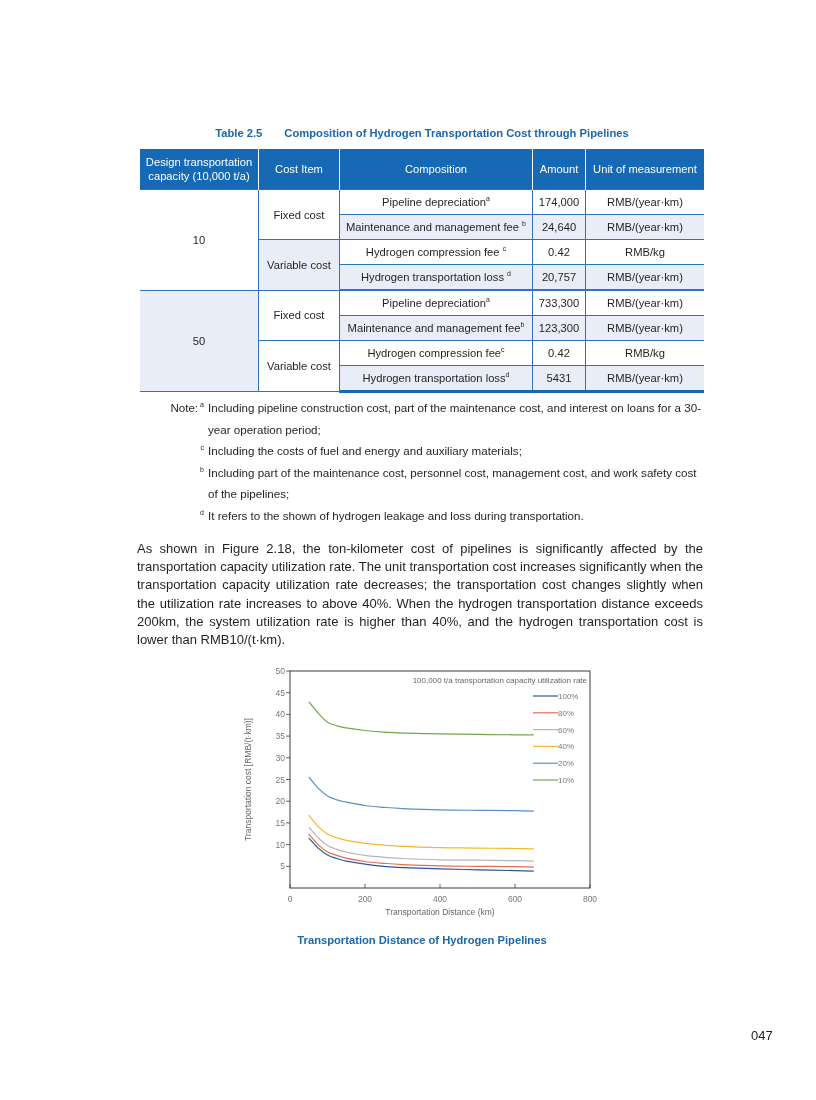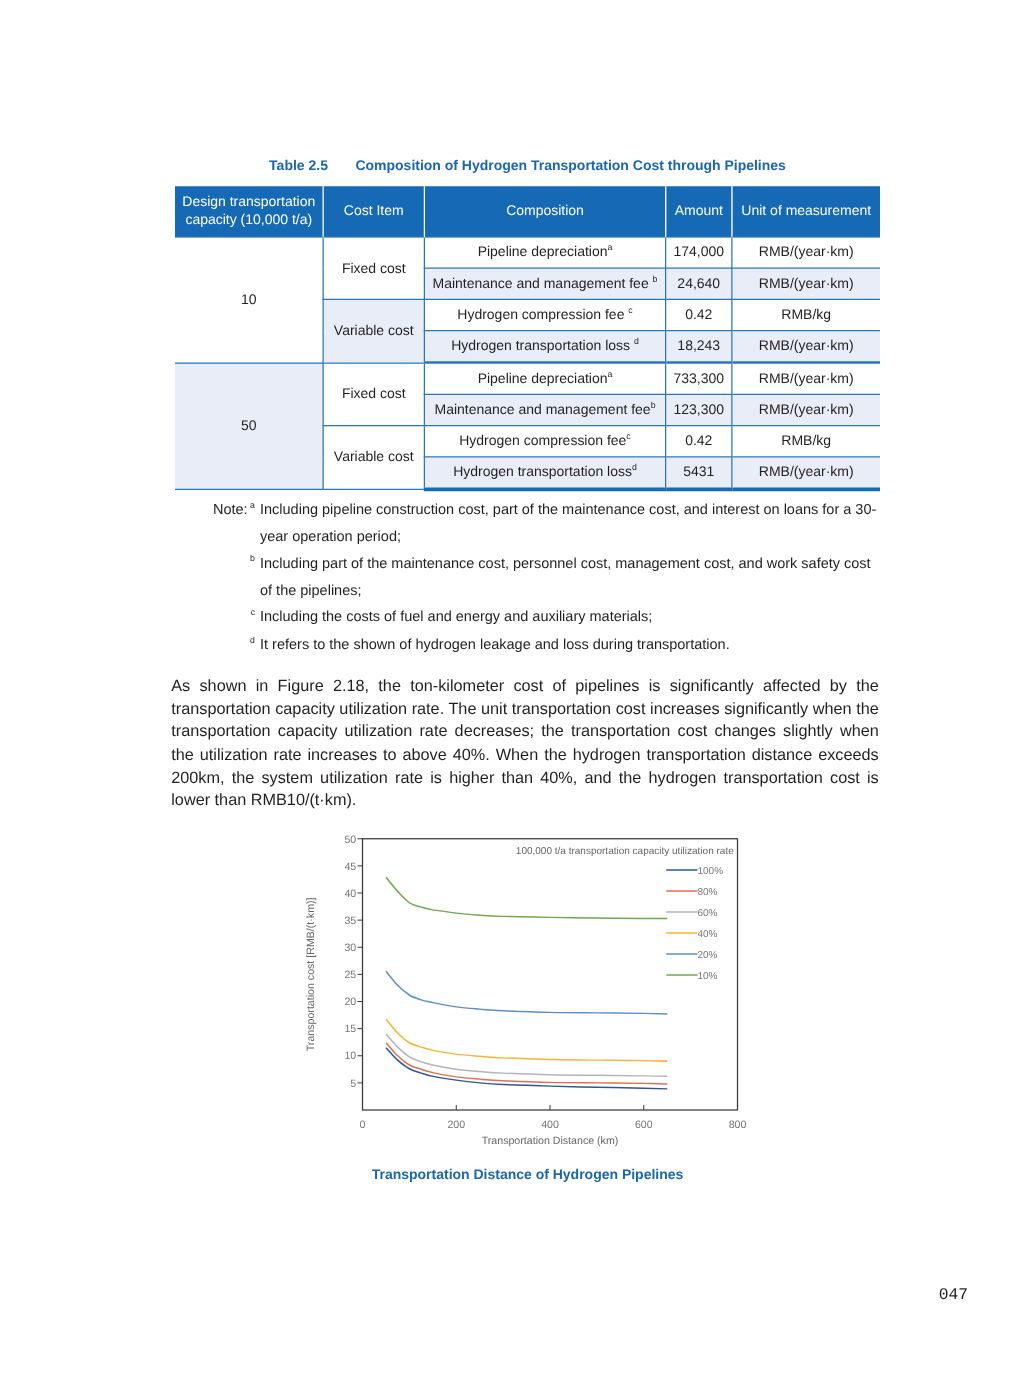--- a/index.html
+++ b/index.html
@@ -19,21 +19,21 @@
   .lb { background: #e8edf7; }
   sup { font-size: 7px; vertical-align: super; line-height: 0; }
   .notes { position: absolute; top: 397px; left: 160px; width: 545px; font-size: 11.6px; line-height: 21.5px; }
   .note { position: relative; padding-left: 48px; }
   .note .lab { position: absolute; left: 0; width: 44px; text-align: right; }
   .note .lab sup { margin-left: 2px; }
   .para { position: absolute; top: 540px; left: 137px; width: 566px; font-size: 13px; line-height: 18.2px; text-align: justify; }
   .chart { position: absolute; left: 230px; top: 660px; width: 390px; height: 262px; }
   .fig-caption { position: absolute; top: 931px; left: 220px; width: 404px; text-align: center; font-size: 11.2px; font-weight: bold; color: #1a67b0; line-height: 18px; }
   .fig-caption .num { margin-right: 10px; }
-  .page-num { position: absolute; top: 1028px; left: 751px; font-size: 13px; color: #231f20; font-family: Liberation Mono, monospace; }
+  .page-num { position: absolute; top: 1028px; left: 751px; font-size: 13px; color: #231f20; }
 </style>
 </head>
 <body>
 
 <div class="table-title">
   <span class="num">Table 2.5</span><span>Composition of Hydrogen Transportation Cost through Pipelines</span>
 </div>
 
 <table class="cost">
   <thead>
@@ -60,21 +60,21 @@
       <td class="last lb">RMB/(year·km)</td>
     </tr>
     <tr>
       <td class="lb" rowspan="2">Variable cost</td>
       <td class="wh"><span>Hydrogen compression fee</span> <sup>c</sup></td>
       <td class="wh">0.42</td>
       <td class="last wh">RMB/kg</td>
     </tr>
     <tr class="grp-end">
       <td class="lb"><span>Hydrogen transportation loss</span> <sup>d</sup></td>
-      <td class="lb">18,243</td>
+      <td class="lb">20,757</td>
       <td class="last lb">RMB/(year·km)</td>
     </tr>
 
     <tr>
       <td class="first lb" rowspan="4">50</td>
       <td class="wh" rowspan="2">Fixed cost</td>
       <td class="wh"><span>Pipeline depreciation</span><sup>a</sup></td>
       <td class="wh">733,300</td>
       <td class="last wh">RMB/(year·km)</td>
     </tr>
@@ -96,26 +96,26 @@
     </tr>
   </tbody>
 </table>
 
 <div class="notes">
   <div class="note">
     <span class="lab"><span>Note:</span><sup>a</sup></span>
     <span>Including pipeline construction cost, part of the maintenance cost, and interest on loans for a 30-year operation period;</span>
   </div>
   <div class="note">
+    <span class="lab"><sup>c</sup></span>
+    <span>Including the costs of fuel and energy and auxiliary materials;</span>
+  </div>
+  <div class="note">
     <span class="lab"><sup>b</sup></span>
     <span>Including part of the maintenance cost, personnel cost, management cost, and work safety cost of the pipelines;</span>
-  </div>
-  <div class="note">
-    <span class="lab"><sup>c</sup></span>
-    <span>Including the costs of fuel and energy and auxiliary materials;</span>
   </div>
   <div class="note">
     <span class="lab"><sup>d</sup></span>
     <span>It refers to the shown of hydrogen leakage and loss during transportation.</span>
   </div>
 </div>
 
 <p class="para" style="margin:0">As shown in Figure 2.18, the ton-kilometer cost of pipelines is significantly affected by the transportation capacity utilization rate. The unit transportation cost increases significantly when the transportation capacity utilization rate decreases; the transportation cost changes slightly when the utilization rate increases to above 40%. When the hydrogen transportation distance exceeds 200km, the system utilization rate is higher than 40%, and the hydrogen transportation cost is lower than RMB10/(t·km).</p>
 
 <svg class="chart" id="chart" width="390" height="262" viewBox="0 0 390 262" xmlns="http://www.w3.org/2000/svg">

